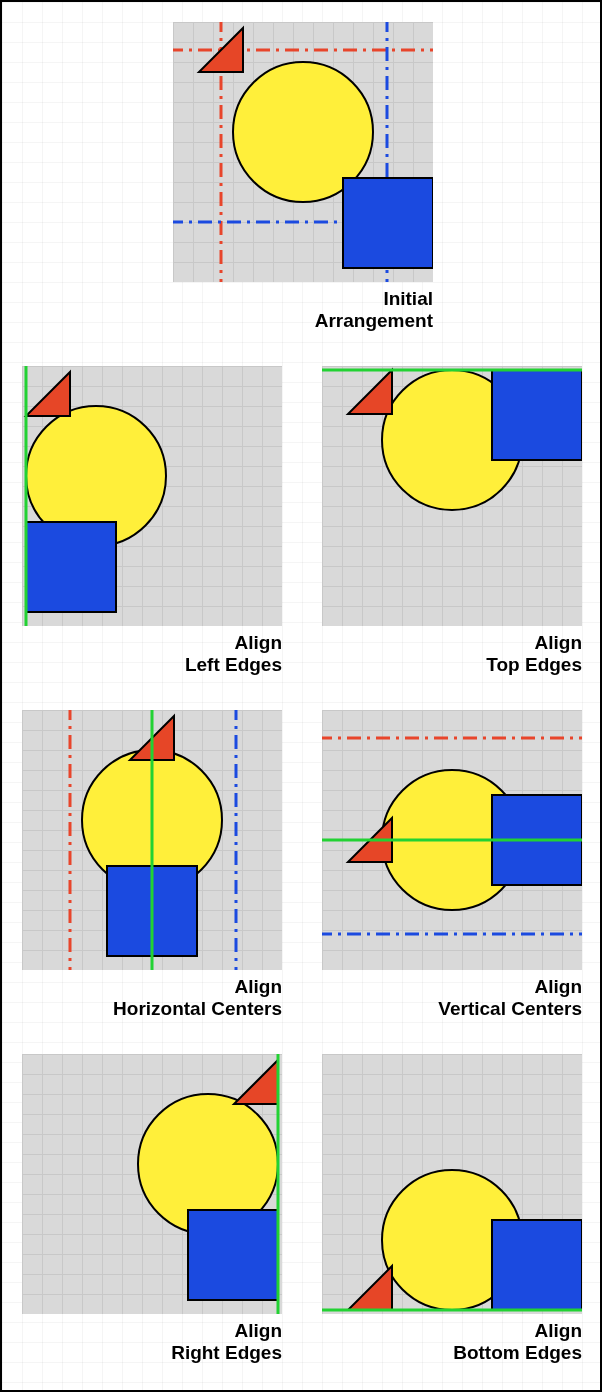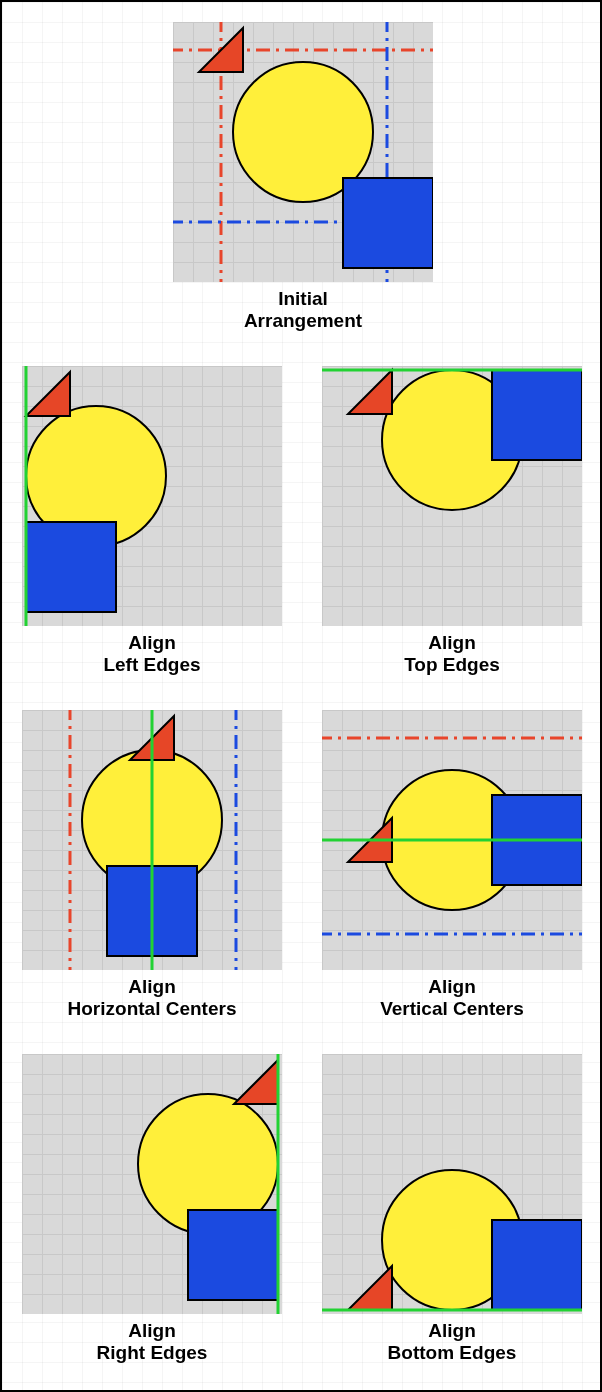--- a/index.html
+++ b/index.html
@@ -27,21 +27,21 @@
   
   .outer-grid {
     position: absolute; inset: 0;
     background-image:
       linear-gradient(rgba(0,0,0,0.04) 1px, transparent 1px),
       linear-gradient(90deg, rgba(0,0,0,0.04) 1px, transparent 1px);
     background-size: 20px 20px;
     pointer-events: none;
   }
   .caption {
-    text-align: center;
+    text-align: right;
     font-weight: 700;
     font-size: 19px;
     line-height: 1.15;
     margin-top: 6px;
     white-space: pre-line;
   }
   svg { display: block; }
   
 </style>
 </head>

